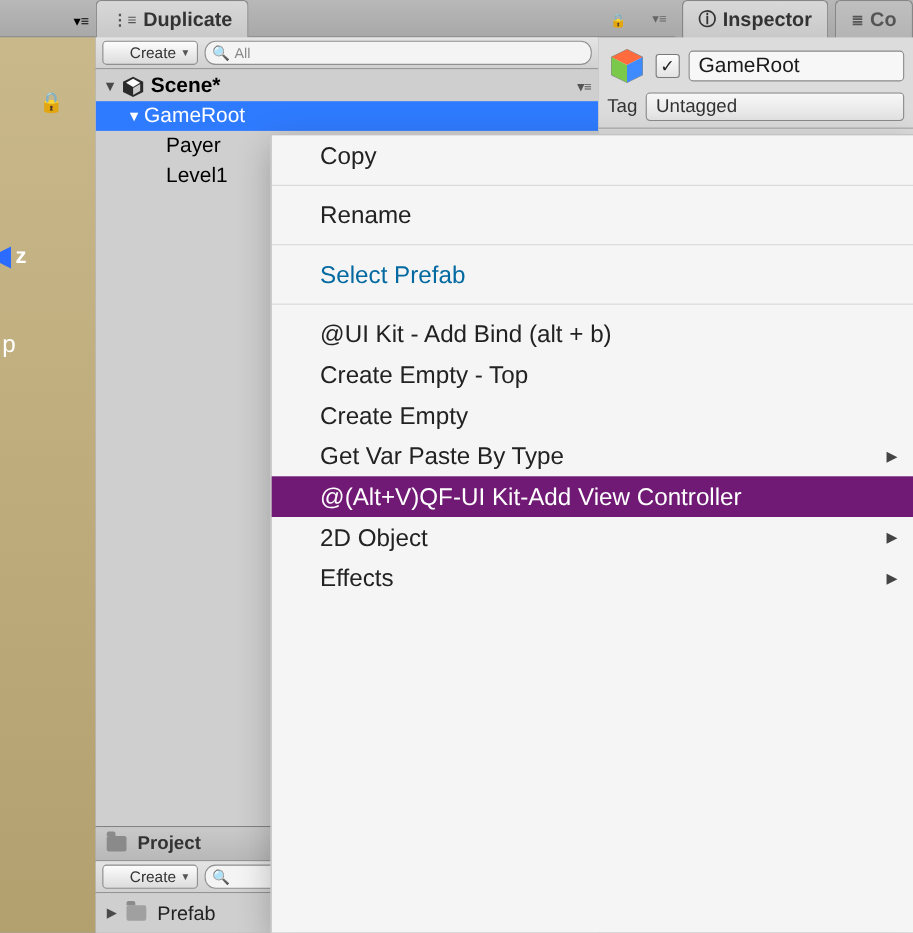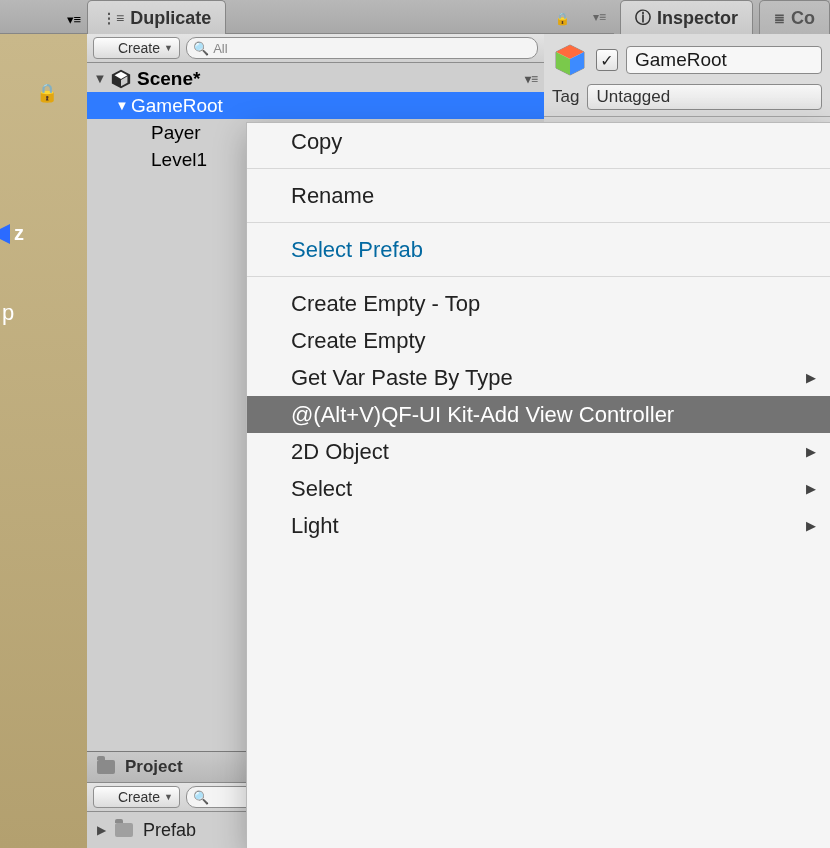--- a/index.html
+++ b/index.html
@@ -58,21 +58,21 @@
   .tagrow{padding:0 8px 6px 8px;display:flex;align-items:center;gap:8px;font-size:17px;color:#333;}
   .tagdd{flex:1;height:24px;border:1px solid #8a8a8a;border-radius:4px;background:linear-gradient(#f7f7f7,#e3e3e3);padding:0 8px;display:flex;align-items:center;font-size:17px;}
   .insp-stripes{border-top:1px solid #a6a6a6;}
   .stripe{height:52px;border-bottom:1px solid #bcbcbc;}
   .stripe.red{background:#c83c3c;height:28px;}
 
   
   .ctx{position:absolute;left:246px;top:122px;right:0;bottom:0;background:#f5f5f5;border:1px solid #b9b9b9;border-right:none;border-bottom:none;box-shadow:0 10px 30px rgba(0,0,0,.25);}
   .ctx .item{height:37px;display:flex;align-items:center;padding:0 44px;font-size:22px;color:#222;position:relative;}
   .ctx .item.disabled{color:#0369a1;}
-  .ctx .item.sel{background:#737373;color:#fff;}
+  .ctx .item.sel{background:#701a75;color:#fff;}
   .ctx .sep{height:1px;background:#d7d7d7;margin:8px 0;}
   .ctx .sub::after{content:"\25B6";position:absolute;right:14px;font-size:13px;color:#444;}
   .small-lock{position:absolute;right:44px;top:12px;font-size:12px;color:#777;}
   .small-menu{position:absolute;right:8px;top:10px;font-size:12px;color:#666;}
 
   .folder-icon{width:18px;height:14px;background:#8a8a8a;border-radius:2px;position:relative;margin-right:4px;}
   .folder-icon::before{content:"";position:absolute;left:0;top:-4px;width:8px;height:4px;background:#8a8a8a;border-radius:2px 2px 0 0;}
 </style>
 </head>
 <body>
@@ -202,20 +202,20 @@
   </div>
 </div>
 
 <div class="ctx" id="ctx">
     <div class="item">Copy</div>
     <div class="sep"></div>
     <div class="item">Rename</div>
     <div class="sep"></div>
     <div class="item disabled">Select Prefab</div>
     <div class="sep"></div>
+    <div class="item">@UI Kit - Add Bind (alt + b)</div>
     <div class="item">Create Empty - Top</div>
     <div class="item">Create Empty</div>
     <div class="item sub">Get Var Paste By Type</div>
     <div class="item sel">@(Alt+V)QF-UI Kit-Add View Controller</div>
     <div class="item sub">2D Object</div>
-    <div class="item sub">Select</div>
-    <div class="item sub">Light</div>
+    <div class="item sub">Effects</div>
   </div>
 
 </body></html>

